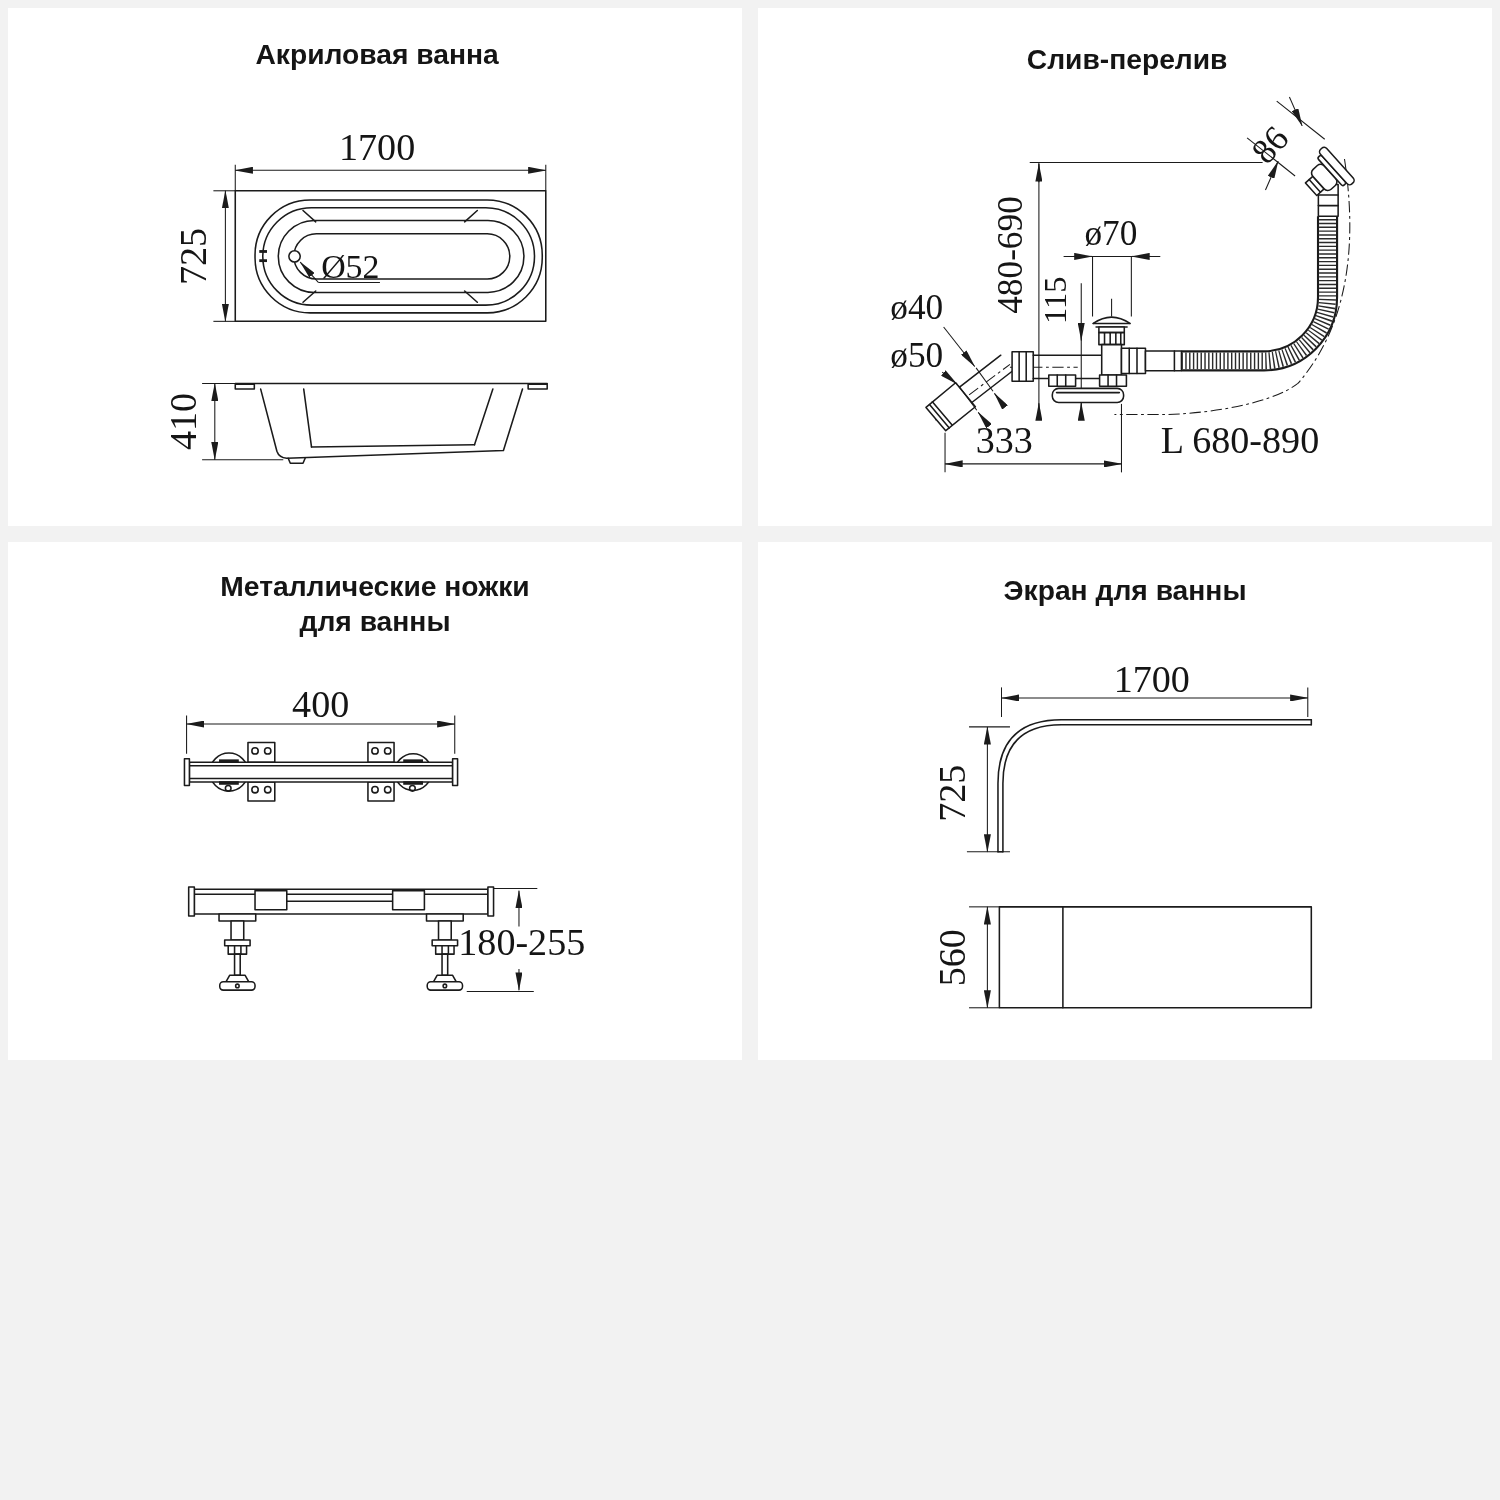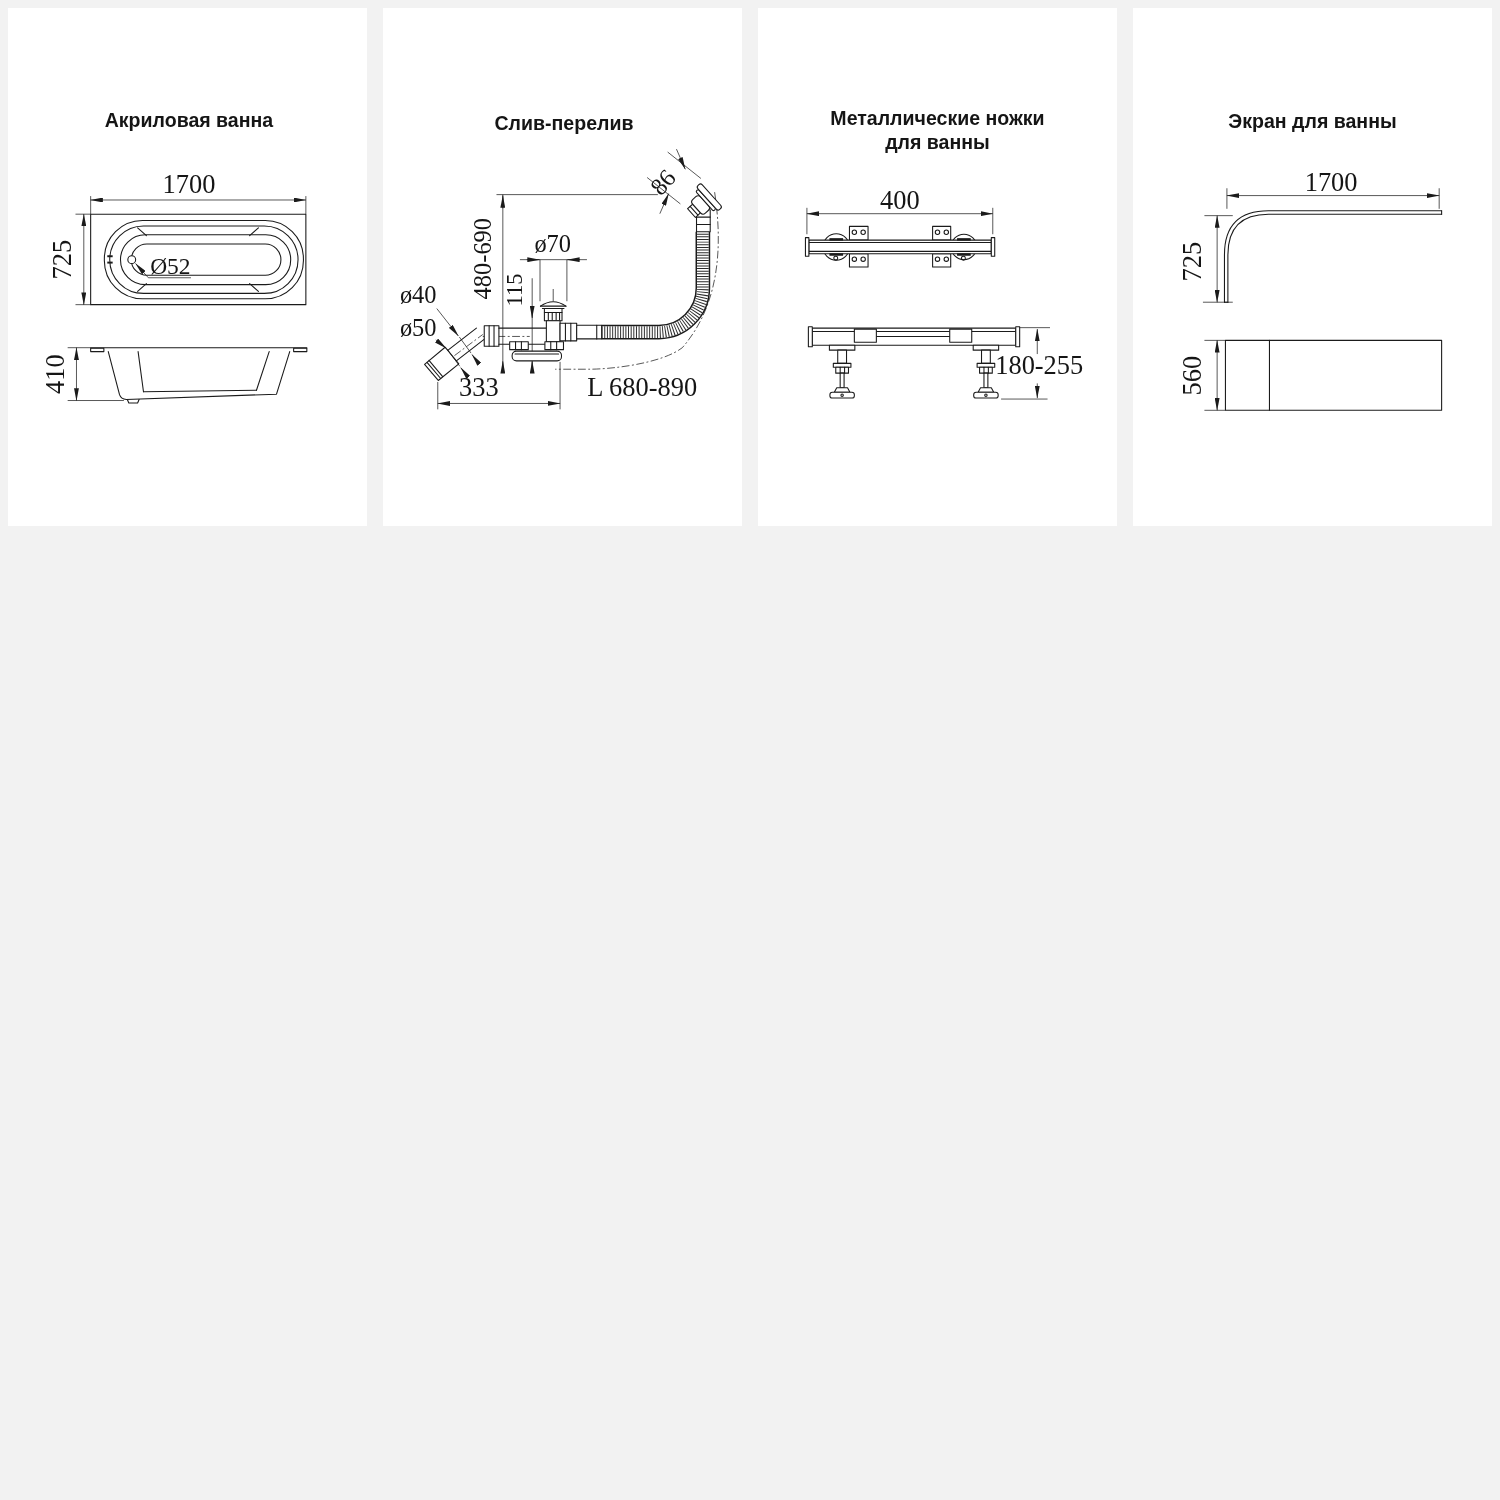--- a/index.html
+++ b/index.html
@@ -1,19 +1,19 @@
 <!DOCTYPE html>
 <html><head>
 <meta charset="utf-8">
 <style>
   html,body{margin:0;padding:0;background:#f2f2f2;}
   .board{
     width:1500px;height:1068px;box-sizing:border-box;
     background:#f2f2f2;padding:8px;
-    display:grid;grid-template-columns:1fr 1fr 1fr 1fr;grid-template-rows:1fr 1fr;gap:16px;
+    display:grid;grid-template-columns:1fr 1fr;grid-template-rows:1fr 1fr;gap:16px;
   }
   .card{background:#ffffff;overflow:hidden;}
   .card svg{display:block;width:100%;height:100%;}
   text{fill:#151515;}
   .ttl{font-family:"Liberation Sans",sans-serif;font-weight:700;font-size:40px;}
   .d  {font-family:"Liberation Serif",serif;font-size:54px;}
   .d50{font-family:"Liberation Serif",serif;font-size:50px;}
   .d48{font-family:"Liberation Serif",serif;font-size:48px;}
   .d46{font-family:"Liberation Serif",serif;font-size:46px;}
   .s2 {stroke:#1b1b1b;stroke-width:2.2;fill:none;stroke-linecap:round;stroke-linejoin:round;}

